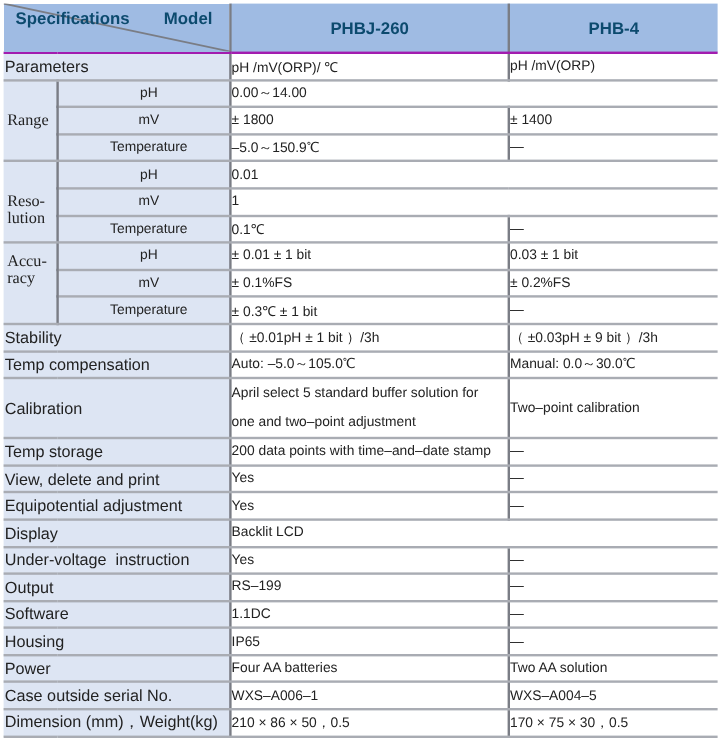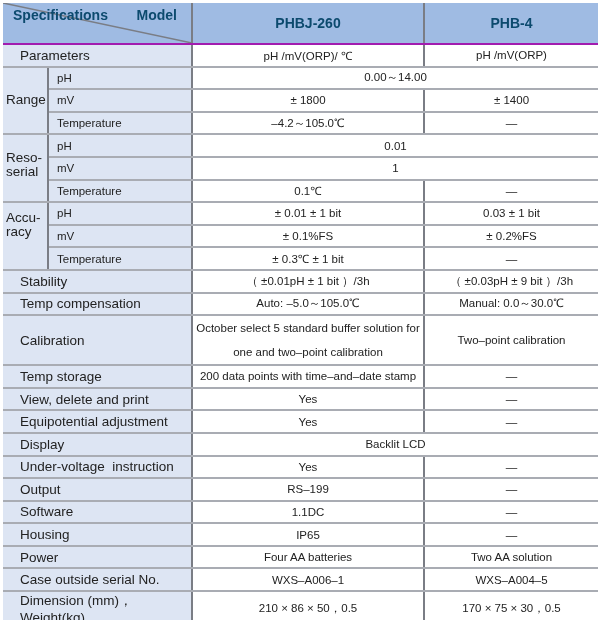--- a/index.html
+++ b/index.html
@@ -1,23 +1,23 @@
 <!DOCTYPE html>
 <html><head>
 <meta charset="utf-8">
 <style>
   html,body{margin:0;padding:0;background:#ffffff;}
   body{width:601px;height:620px;overflow:hidden;font-family:"Liberation Sans",sans-serif;}
   .wrap{position:absolute;left:3px;top:3px;width:595px;}
   table{border-collapse:collapse;width:595px;table-layout:fixed;}
   td{border-bottom:2px solid #a9acb3;padding:0;height:20.6px;color:#222;}
-  .lbl{background:#dde5f3;font-size:13.5px;padding-left:17px;border-right:2px solid #7a7d85;}
-  .sub{background:#dde5f3;font-size:11.5px;padding-left:8px;border-right:2px solid #7a7d85;}
-  .grp{background:#dde5f3;font-size:13.5px;padding-left:3px;border-right:2px solid #7a7d85;line-height:14px;vertical-align:middle;}
-  .val{background:#fff;font-size:11.5px;text-align:center;}
+  .lbl{background:#dde5f3;font-size:13.5px;padding-left:1px;border-right:2px solid #7a7d85;}
+  .sub{background:#dde5f3;font-size:11.5px;padding-left:8px;border-right:2px solid #7a7d85;text-align:center;}
+  .grp{background:#dde5f3;font-size:13.5px;padding-left:3px;border-right:2px solid #7a7d85;line-height:14px;vertical-align:middle;font-family:Liberation Serif, serif;}
+  .val{background:#fff;font-size:11.5px;text-align:left;}
   .val.mid{border-right:2px solid #7a7d85;}
   .hdr{background:#9fbbe3;height:40px;color:#0c4a6e;font-weight:bold;font-size:14px;text-align:center;border-bottom:2px solid #a21caf;}
   .hdr.corner{position:relative;text-align:left;border-right:2px solid #7a7d85;}
   .hdr.mid{border-right:2px solid #7a7d85;}
   .corner .m{position:absolute;right:14px;top:4px;font-size:14px;}
   .corner .s{position:absolute;left:10px;bottom:20px;font-size:14px;}
   .corner svg{position:absolute;left:0;top:0;}
   .calib{line-height:24px;}
 </style>
 </head>
@@ -55,28 +55,28 @@
     <td class="sub">pH</td>
     <td class="val" colspan="2">0.00～14.00</td>
   </tr>
   <tr>
     <td class="sub">mV</td>
     <td class="val mid">± 1800</td>
     <td class="val">± 1400</td>
   </tr>
   <tr>
     <td class="sub">Temperature</td>
-    <td class="val mid">–4.2～105.0℃</td>
+    <td class="val mid">–5.0～150.9℃</td>
     <td class="val">—</td>
   </tr>
 
   <tr>
-    <td class="grp" rowspan="3" style="vertical-align:top;padding-top:16px;">
+    <td class="grp" rowspan="3" style="vertical-align:top;padding-top:26px;">
       <div>Reso-</div>
-      <div>serial</div>
+      <div>lution</div>
     </td>
     <td class="sub">pH</td>
     <td class="val" colspan="2">0.01</td>
   </tr>
   <tr>
     <td class="sub">mV</td>
     <td class="val" colspan="2">1</td>
   </tr>
   <tr>
     <td class="sub">Temperature</td>
@@ -110,22 +110,22 @@
     <td class="val">（ ±0.03pH ± 9 bit ）/3h</td>
   </tr>
   <tr>
     <td class="lbl" colspan="2">Temp compensation</td>
     <td class="val mid">Auto: –5.0～105.0℃</td>
     <td class="val">Manual: 0.0～30.0℃</td>
   </tr>
   <tr>
     <td class="lbl" colspan="2" style="height:45px">Calibration</td>
     <td class="val mid calib">
-      <div>October select 5 standard buffer solution for</div>
-      <div>one and two–point calibration</div>
+      <div>April select 5 standard buffer solution for</div>
+      <div>one and two–point adjustment</div>
     </td>
     <td class="val">Two–point calibration</td>
   </tr>
   <tr>
     <td class="lbl" colspan="2">Temp storage</td>
     <td class="val mid">200 data points with time–and–date stamp</td>
     <td class="val">—</td>
   </tr>
   <tr>
     <td class="lbl" colspan="2">View, delete and print</td>

